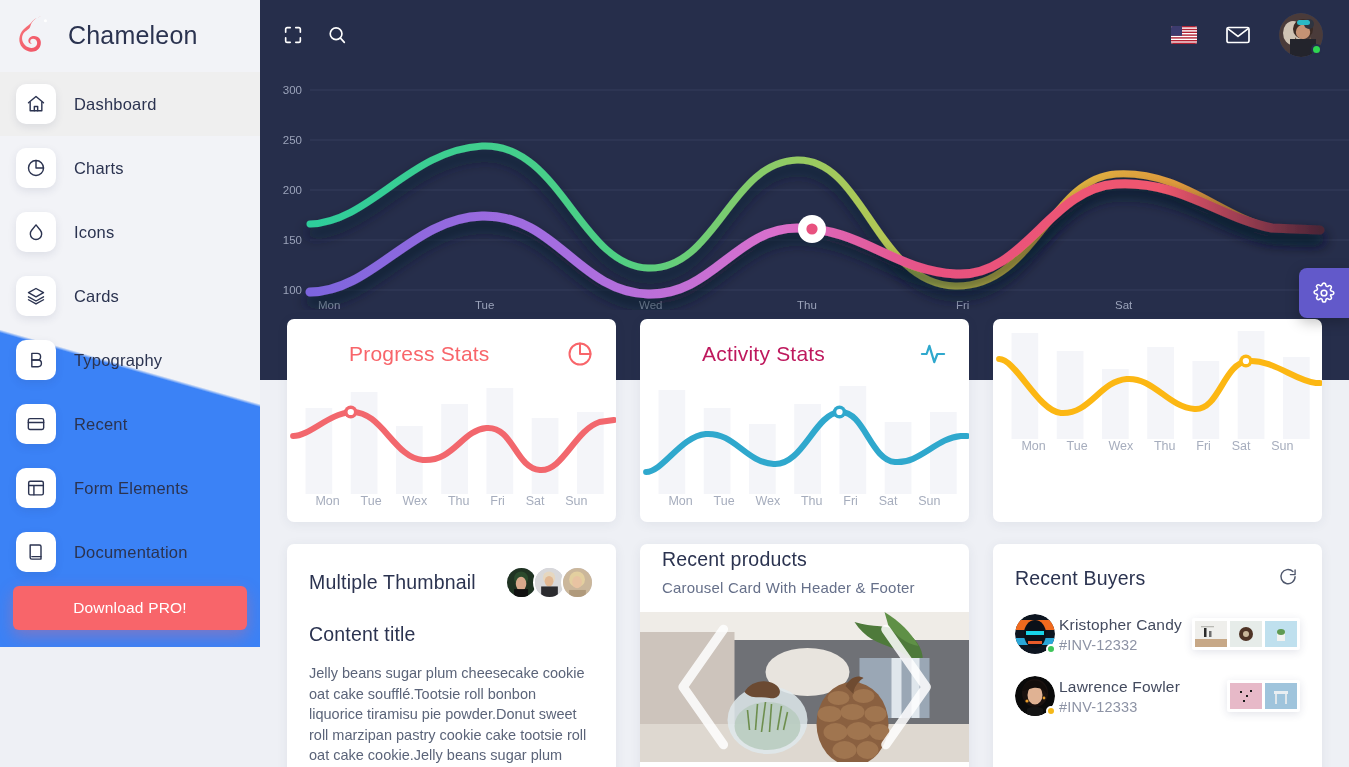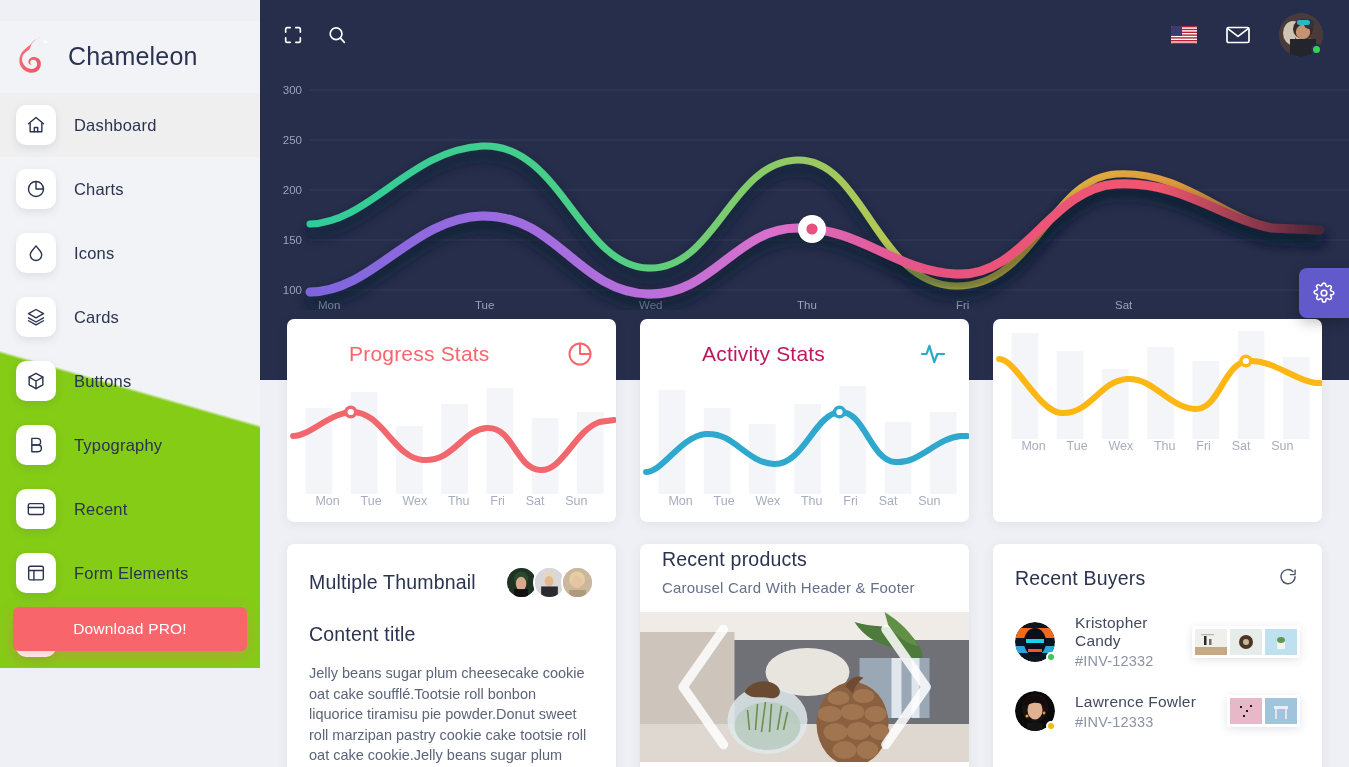--- a/index.html
+++ b/index.html
@@ -7,25 +7,24 @@
     width: 1349px; height: 767px;
     overflow: hidden;
     font-family: "Liberation Sans", sans-serif;
     background: #eef0f5;
   }
   .app { position: relative; width: 1349px; height: 767px; display: flex; }
 
   
   .sidebar {
     width: 260px; height: 647px;
-    background: #84cc16;
+    background: #3b82f6;
     position: relative;
     flex: 0 0 260px;
     overflow: hidden;
-    margin-top: 21px;
   }
   .sidebar::before{
     content:"";
     position:absolute; left:0; top:0; width:260px; height:767px;
     background: linear-gradient(196deg, #f2f3f7 0%, #f2f3f7 48%, rgba(242,243,247,0) 48.4%);
     pointer-events:none;
   }
   .brand {
     height: 70px; display: flex; align-items: center; gap: 14px;
     padding-left: 16px; position: relative; z-index: 2;
@@ -152,21 +151,21 @@
     position: absolute; top: 50%; transform: translateY(-50%);
     background: none; border: none; cursor: pointer; padding: 6px;
     color: #ffffff; opacity:.85;
   }
   .car-arrow.prev { left: 14px; }
   .car-arrow.next { right: 14px; }
 
   .buyers-head { display: flex; align-items: center; padding: 21px 22px 0; }
   .buyers-title { font-size: 19.5px; color: #2b3350; letter-spacing:.2px; }
   .refresh-btn { margin-left: auto; background: none; border: none; cursor: pointer; padding: 2px; }
-  .buyer-row { display: flex; align-items: center; gap: 20px; padding: 22px 22px 0; }
+  .buyer-row { display: flex; align-items: center; gap: 4px; padding: 22px 22px 0; }
   .buyer-av-wrap { position: relative; width: 40px; height: 40px; flex:0 0 40px;}
   .buyer-av { width: 40px; height: 40px; border-radius: 50%; overflow: hidden; display:block;}
   .buyer-dot {
     position: absolute; right: -1px; bottom: 0px;
     width: 10px; height: 10px; border-radius: 50%; border: 2px solid #fff;
   }
   .buyer-name { font-size: 15.5px; color: #434a5e; letter-spacing:.2px;}
   .buyer-inv { font-size: 14.5px; color: #8d93a5; margin-top: 3px; letter-spacing:.2px;}
   .buyer-thumbs { margin-left: auto; display: flex; gap: 3px;
      box-shadow: 0 2px 8px rgba(40,50,90,.13); background:#fff; padding:3px; border-radius:2px;}
@@ -224,29 +223,20 @@
       </div>
       <div class="nav-item">
         <span class="nav-icon">
           <svg width="20" height="20" viewBox="0 0 24 24" fill="none" stroke="#2b3350" stroke-width="1.7" stroke-linecap="round" stroke-linejoin="round">
               <path d="M12 3l9 5-9 5-9-5z"></path>
               <path d="M3 13l9 5 9-5"></path>
               <path d="M3 16.5l9 5 9-5"></path>
             </svg>
         </span>
         <span class="nav-label">Cards</span>
-      </div>
-      <div class="nav-item">
-        <span class="nav-icon">
-          <svg width="20" height="20" viewBox="0 0 24 24" fill="none" stroke="#2b3350" stroke-width="1.7" stroke-linecap="round" stroke-linejoin="round">
-              <path d="M12 2.8l8.2 4.6v9.2L12 21.2 3.8 16.6V7.4z"></path>
-              <path d="M3.8 7.4L12 12l8.2-4.6M12 12v9.2"></path>
-            </svg>
-        </span>
-        <span class="nav-label">Buttons</span>
       </div>
       <div class="nav-item">
         <span class="nav-icon">
           <svg width="20" height="20" viewBox="0 0 24 24" fill="none" stroke="#2b3350" stroke-width="1.7" stroke-linecap="round" stroke-linejoin="round">
               <path d="M7 4h6.5a4 4 0 0 1 0 8H7z"></path>
               <path d="M7 12h7.5a4 4 0 0 1 0 8H7z"></path>
             </svg>
         </span>
         <span class="nav-label">Typography</span>
       </div>

